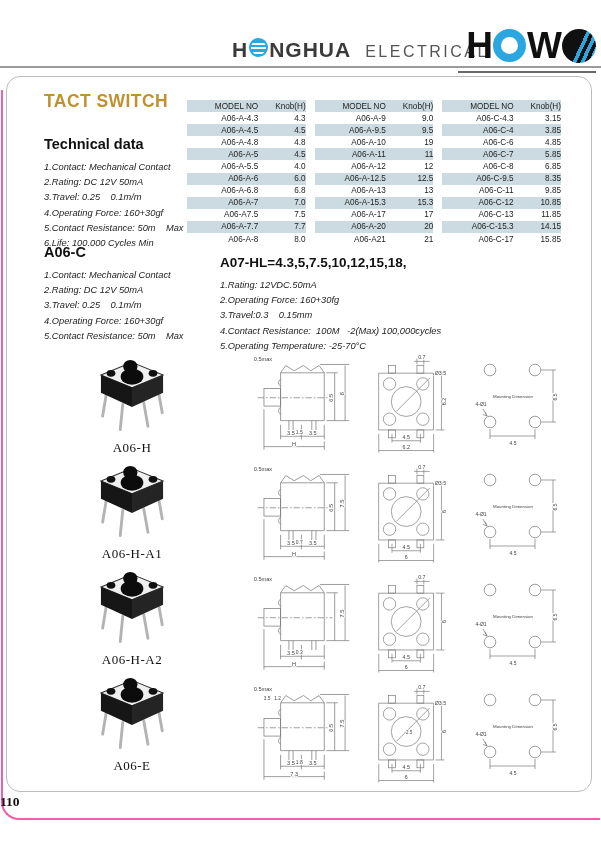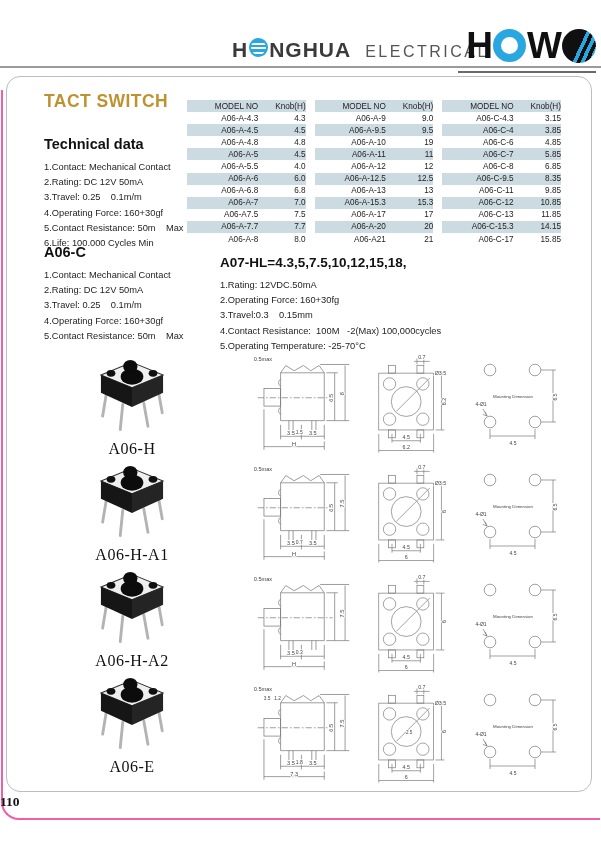--- a/index.html
+++ b/index.html
@@ -28,37 +28,37 @@
   .pink-frame{position:absolute;left:1px;top:90px;width:597px;height:728px;
               border-left:2.5px solid #f05fa7;border-bottom:2.5px solid #f05fa7;
               border-bottom-left-radius:18px;}
 
   
   .title{position:absolute;left:44px;top:90px;margin:0;font-size:19px;font-weight:800;
          color:#bf9231;letter-spacing:.5px;transform:scaleX(.92);transform-origin:left;}
   .sect{position:absolute;}
   .sect h2{margin:0 0 8px 0;font-size:14.5px;font-weight:bold;color:#111;}
   .sect.a07 h2{font-size:13.5px;}
-  .spec-line{font-size:9.3px;line-height:15.2px;color:#1d1d1d;white-space:nowrap;}
+  .spec-line{font-size:9.3px;line-height:15.2px;color:#1d1d1d;white-space:nowrap;font-style:italic;}
   .tech{left:44px;top:136px;}
   .a06c{left:44px;top:244px;}
   .a07{left:220px;top:255px;}
 
   
   .tables{position:absolute;left:187px;top:100px;width:374px;display:flex;gap:9px;}
   .tgroup{flex:1;}
   .trow{display:grid;grid-template-columns:1.5fr 1fr;height:12.1px;align-items:center;
         font-size:8.2px;text-align:right;color:#222;white-space:nowrap;}
   .trow.thead,.trow.shade{background:#ccdbe1;}
 
   
   .photos{position:absolute;left:70px;top:354px;width:124px;}
   .photos figure{margin:0 0 4px 0;height:102px;text-align:center;}
   .photos svg{display:block;margin:0 auto;}
-  .photos figcaption{font-family:"Liberation Serif",serif;font-size:16px;color:#111;
+  .photos figcaption{font-family:"Liberation Serif",serif;font-size:13px;color:#111;
                      letter-spacing:.5px;margin-top:2px;}
 
   
   .drawings{position:absolute;left:246px;top:352px;width:320px;}
   .drow{display:flex;gap:5px;height:110px;align-items:flex-start;}
   .drow svg{flex:none;}
   svg text{paint-order:stroke;stroke:#fff;stroke-width:1.6px;fill:#444;
            font-family:"Liberation Sans",sans-serif;}
 
   

